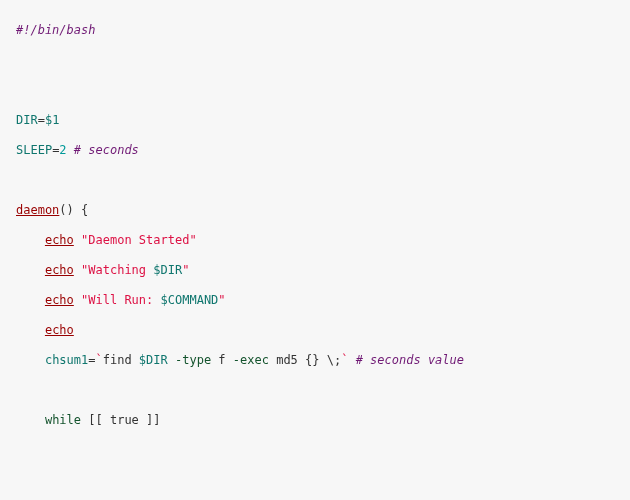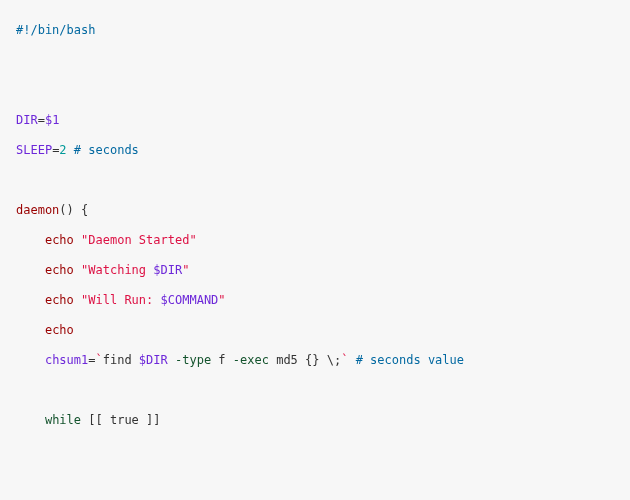--- a/index.html
+++ b/index.html
@@ -9,25 +9,25 @@
     font-family: "Menlo", "Consolas", "DejaVu Sans Mono", monospace;
     font-size: 12px;
     line-height: 15px;
     color: #333;
   }
   .code {
     padding: 8px 0 0 16px;
     white-space: pre;
   }
   .line { display: block; min-height: 15px; }
-  .cmt { color: #0369a1; } 
+  .cmt { color: #701a75; font-style: italic; } 
   .kw  { color: #14532d; }                     
-  .fn  { color: #990000; }                     
+  .fn  { color: #990000; text-decoration: underline; }                     
   .str { color: #dd1144; }                     
-  .var { color: #6d28d9; }                     
+  .var { color: #0f766e; }                     
   .num { color: #009999; }                     
   .op  { color: #333; }
 </style>
 </head>
 <body>
 
 <div class="code">
 <span class="line"><span class="cmt">#!/bin/bash</span></span>
 <span class="line"> </span>
 <span class="line"> </span>

